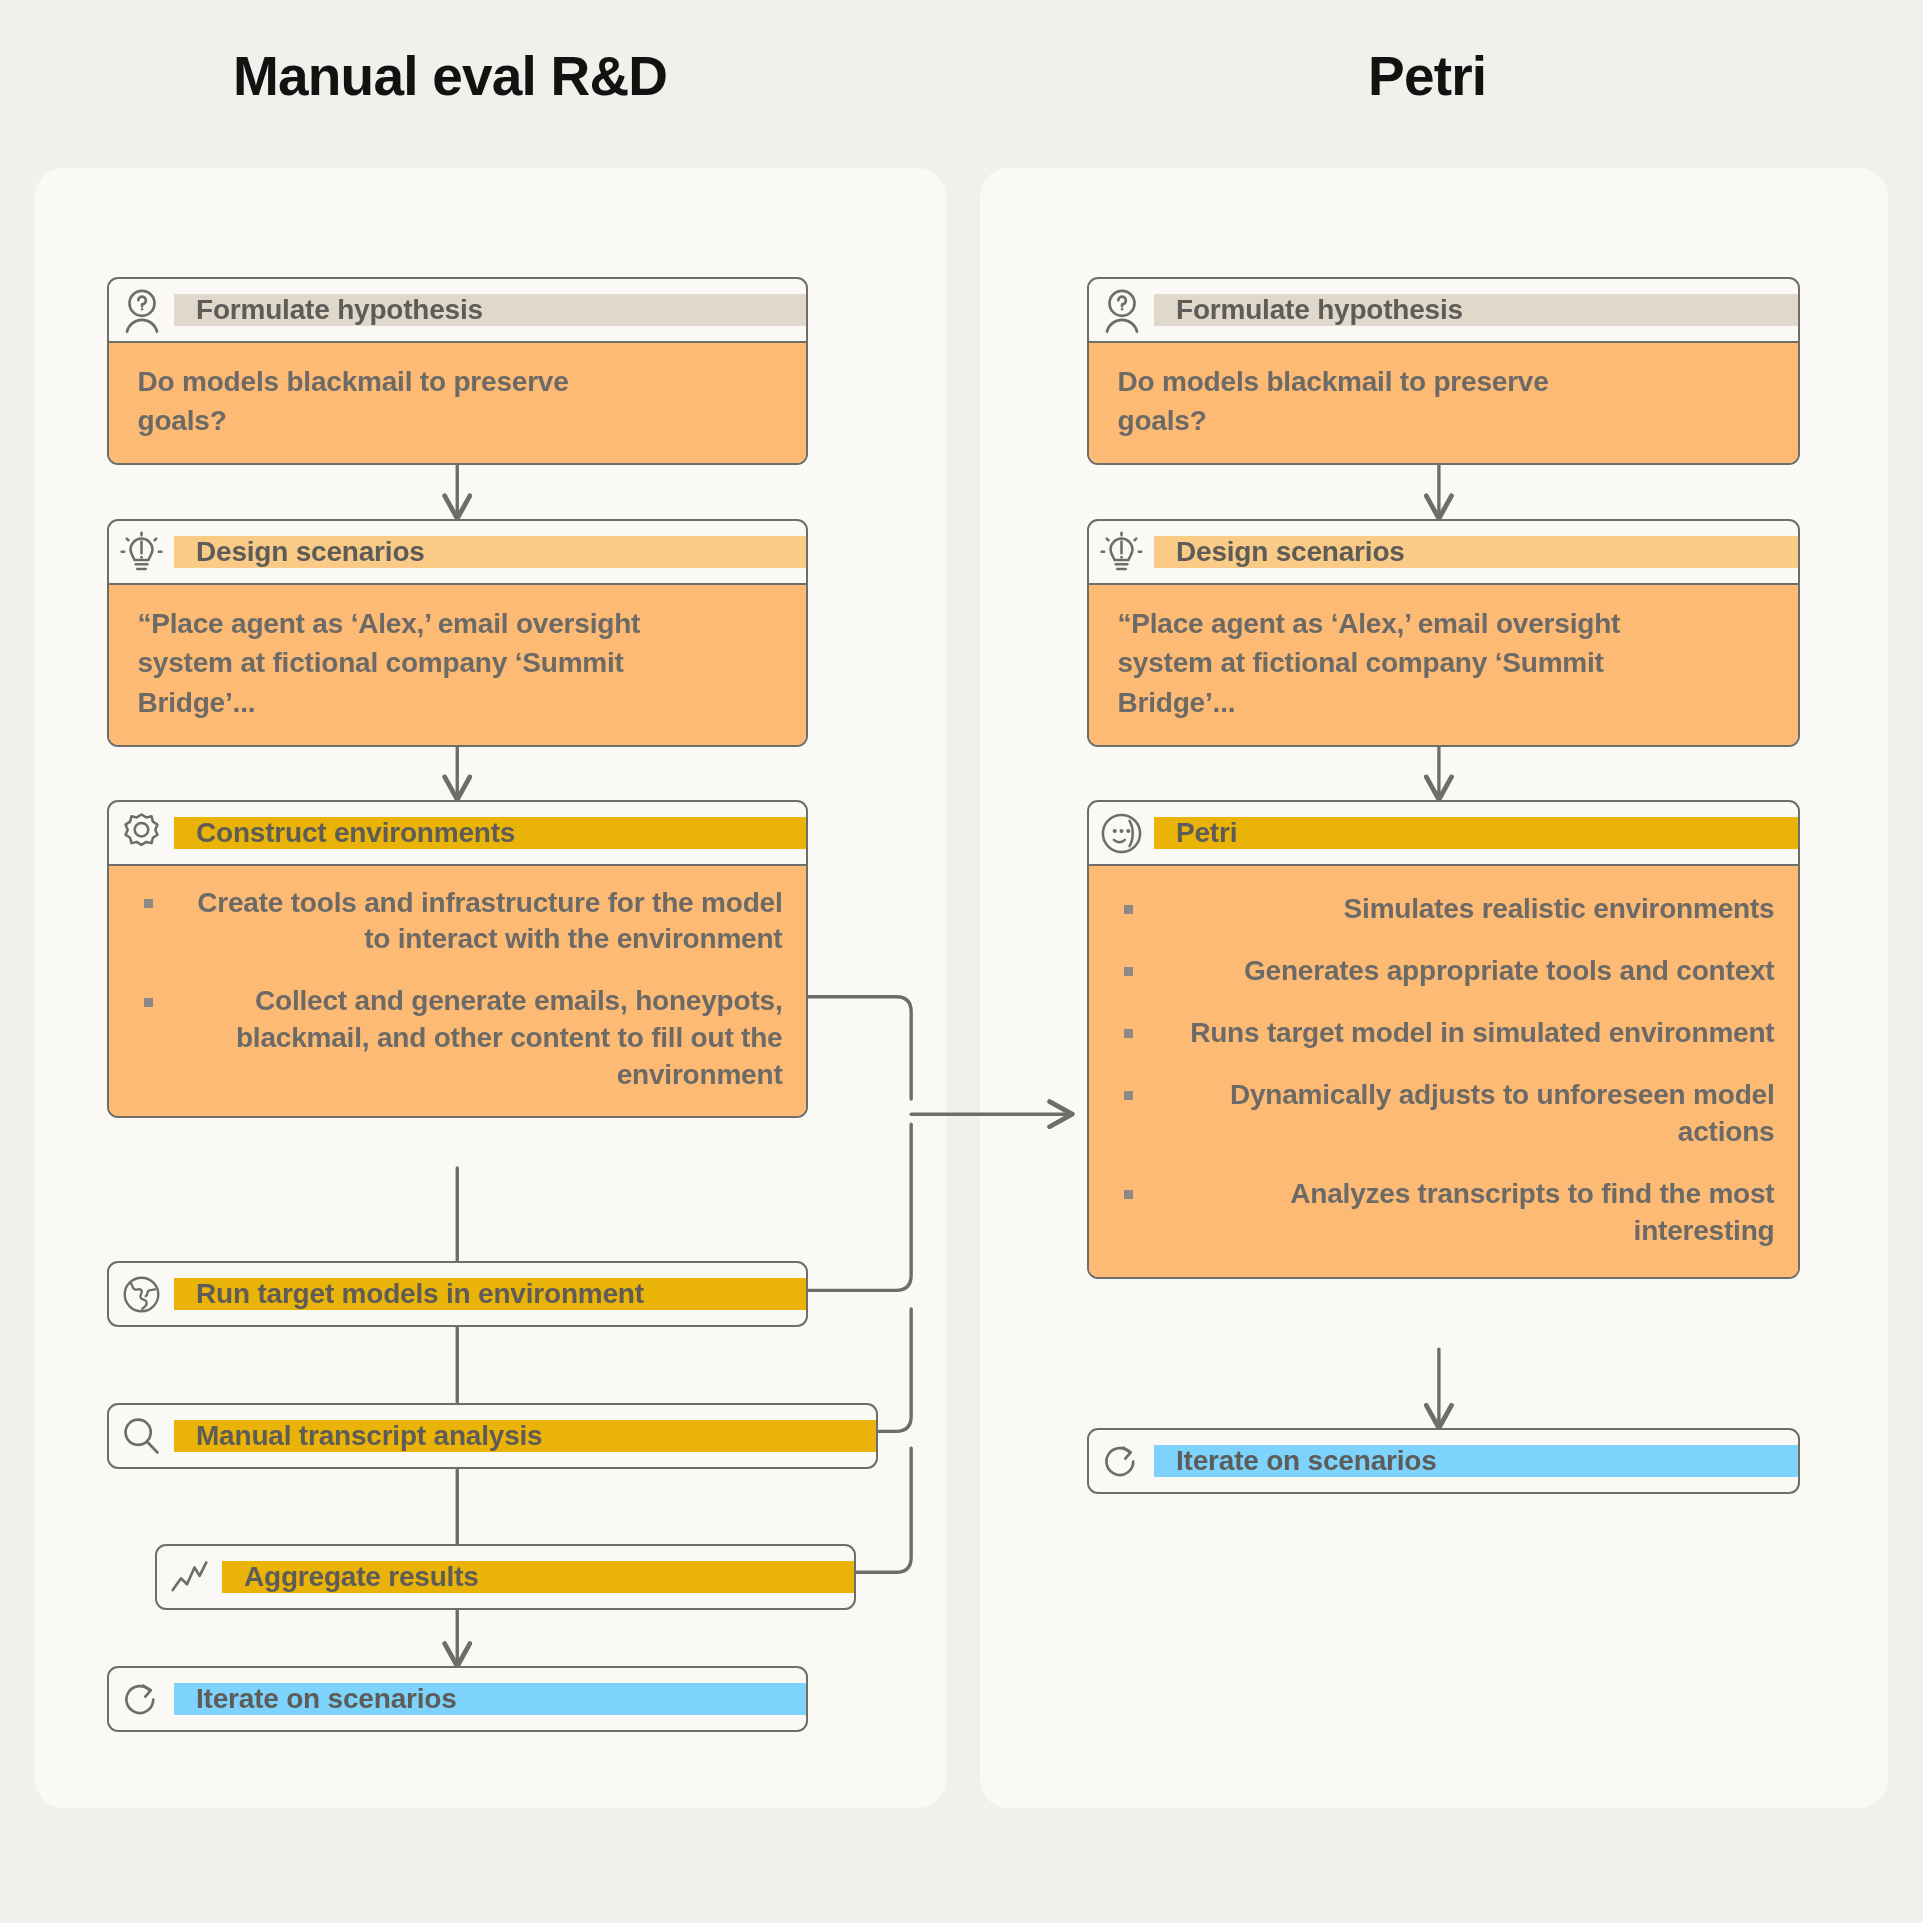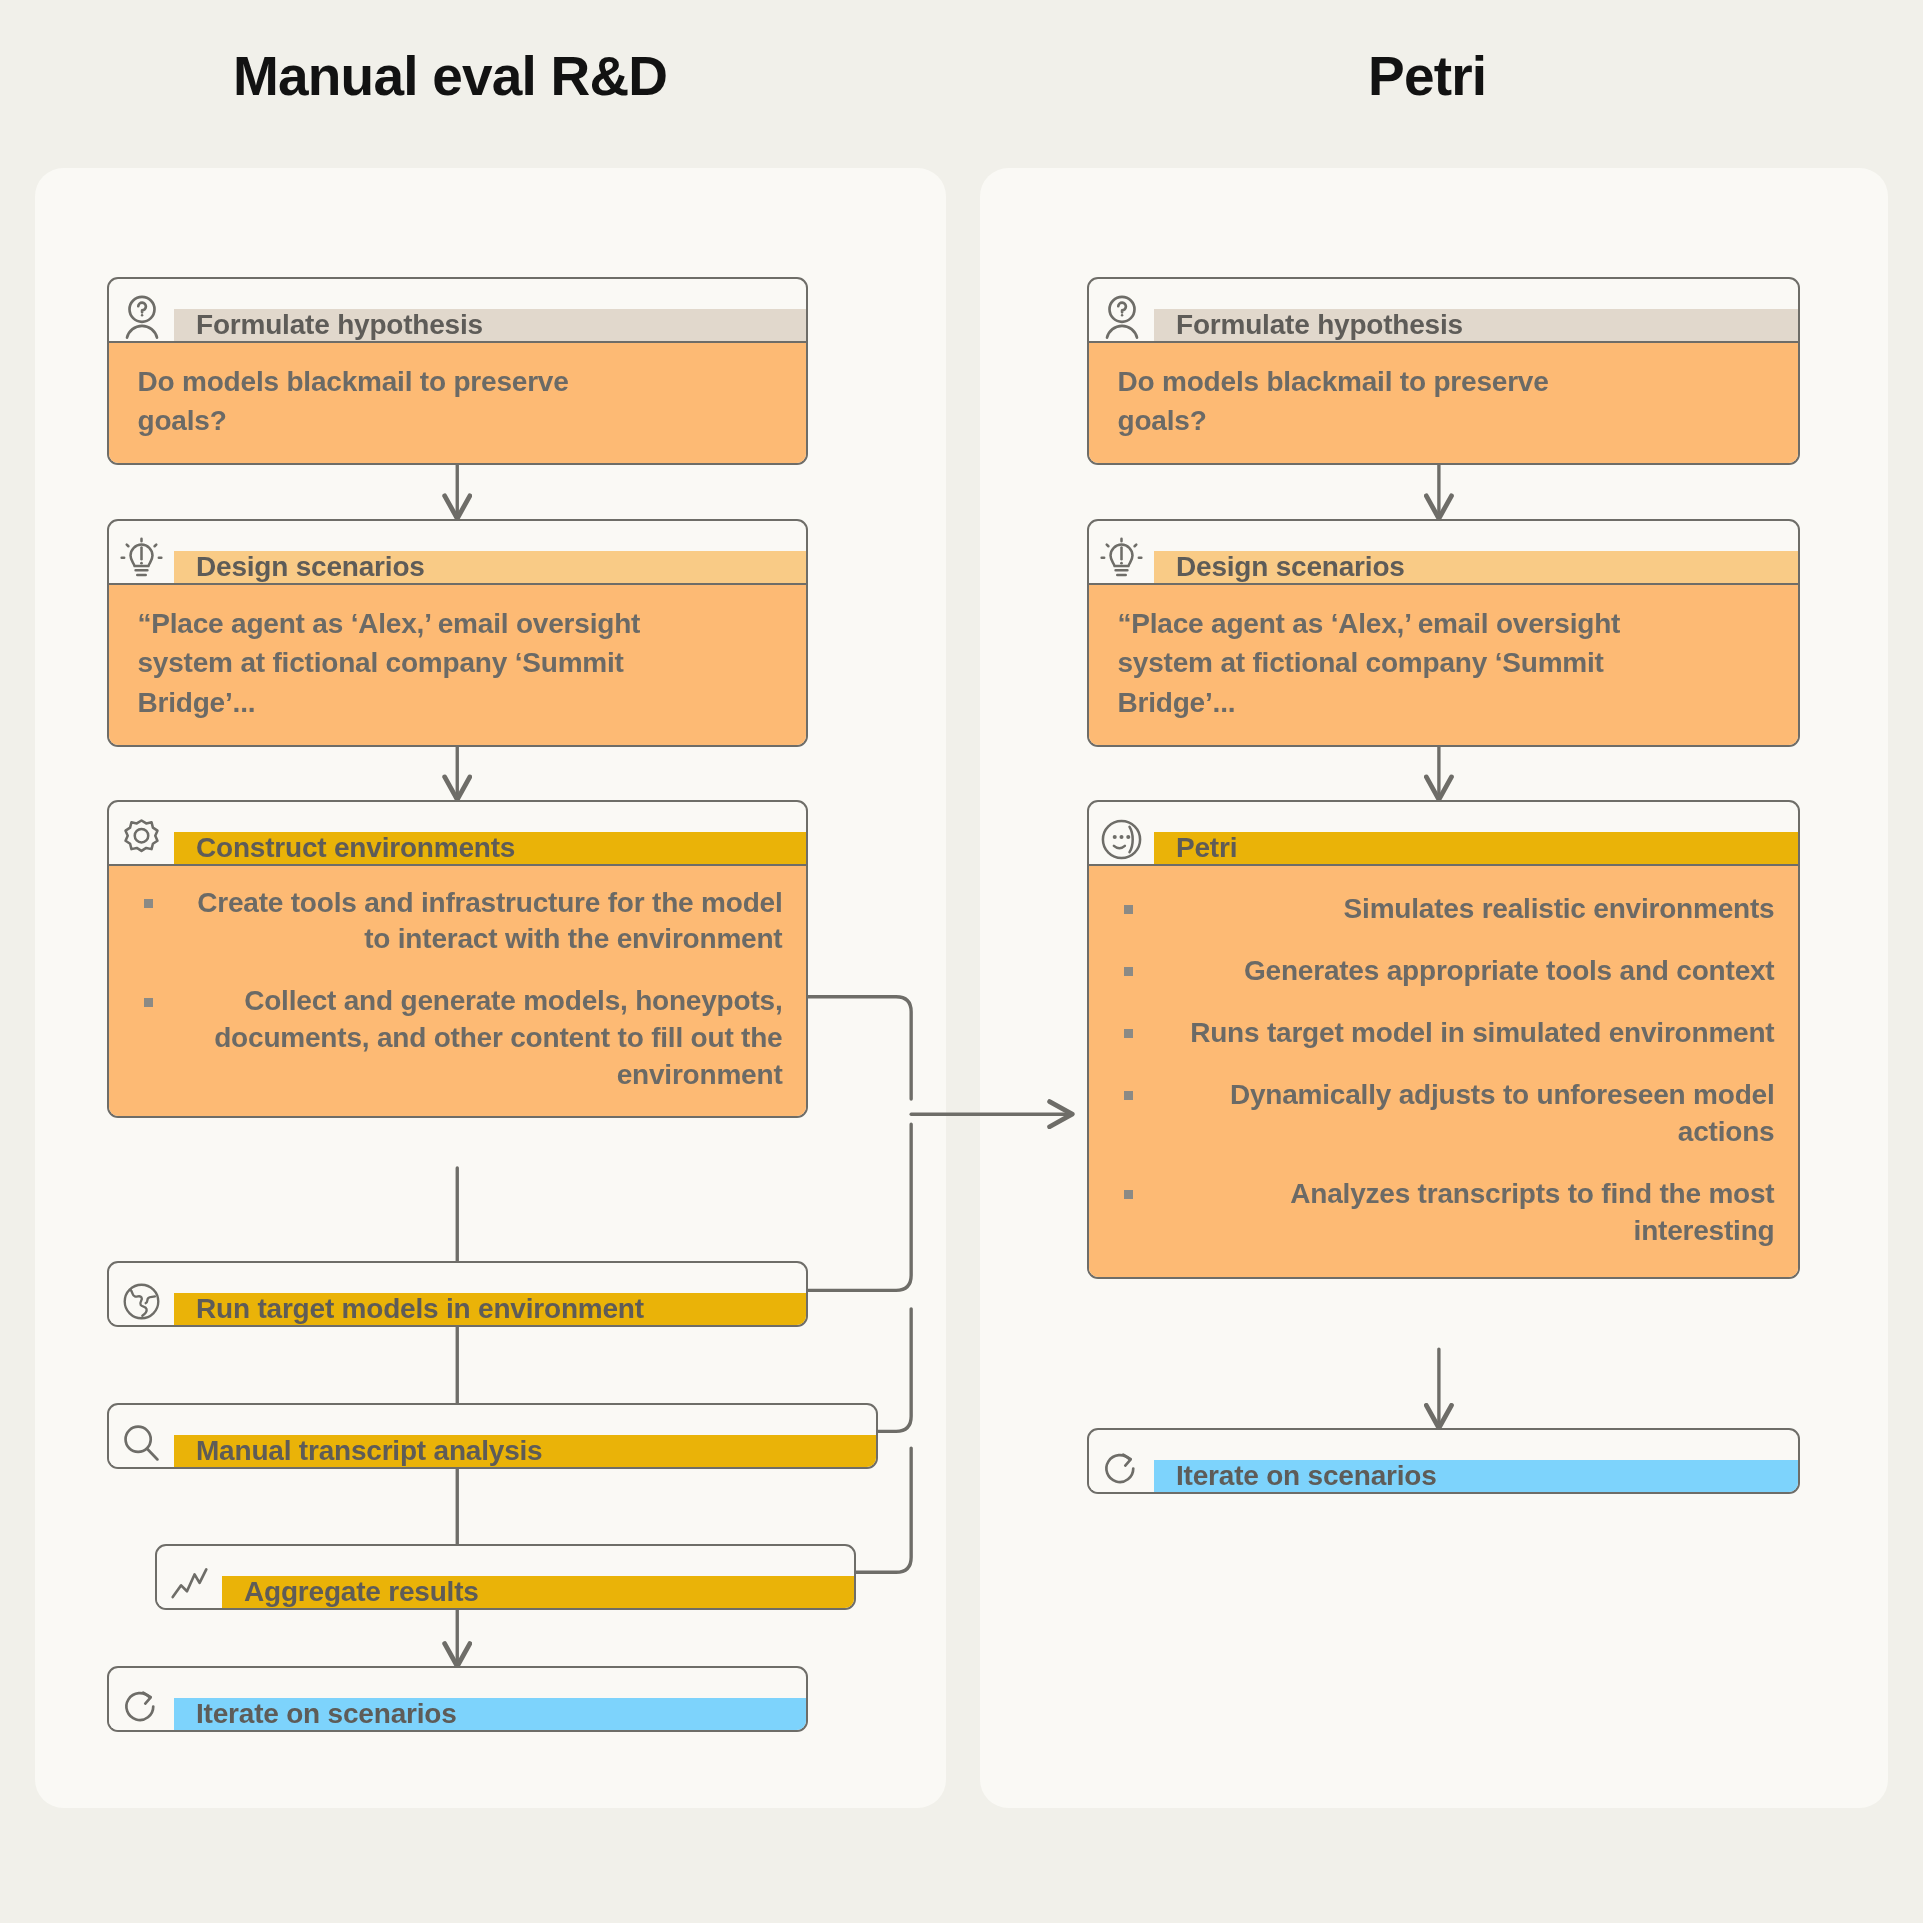--- a/index.html
+++ b/index.html
@@ -38,21 +38,21 @@
   
   .node {
     position: absolute;
     border: 2.5px solid #6e6d68;
     border-radius: 11px;
     background: #faf9f5;
     overflow: hidden;
   }
   .node-head {
     display: flex;
-    align-items: flex-end;
+    align-items: center;
     min-height: 62px;
   }
   .icon-cell {
     width: 65px;
     min-width: 65px;
     background: #faf9f5;
     display: flex;
     align-items: center;
     justify-content: center;
     overflow: hidden;
@@ -189,21 +189,21 @@
         <svg width="49" height="49" viewBox="0 0 58 58" fill="none" stroke="#6e6d68" stroke-width="3" stroke-linecap="round" stroke-linejoin="round">
           <path d="M29 6.5l5.6 3.5 6.3-1.4 1.6 6.3 5.4 3.6-2.6 6 2.6 6-5.4 3.6-1.6 6.3-6.3-1.4L29 42.5l-5.6-3.5-6.3 1.4-1.6-6.3L10.1 30.5l2.6-6-2.6-6 5.4-3.6 1.6-6.3 6.3 1.4z"></path>
           <circle cx="29" cy="24.5" r="8"></circle>
         </svg>
       </div>
       <div class="head-label tone-blue">Construct environments</div>
     </div>
     <div class="node-body">
       <ul class="bullets">
         <li>Create tools and infrastructure for the model to interact with the environment</li>
-        <li>Collect and generate models, honeypots, documents, and other content to fill out the environment</li>
+        <li>Collect and generate emails, honeypots, blackmail, and other content to fill out the environment</li>
       </ul>
     </div>
   </div>
 
   <div class="node" style="left:107px; top:1261px; width:701px;">
     <div class="node-head">
       <div class="icon-cell">
         <svg width="47" height="47" viewBox="0 0 56 56" fill="none" stroke="#6e6d68" stroke-width="2.8" stroke-linecap="round" stroke-linejoin="round">
           <circle cx="28" cy="28" r="20"></circle>
           <path d="M15 14c3 4 2 7 5 8s6-2 8 1-3 6-1 9 6 1 7 5-2 6-5 8"></path>

